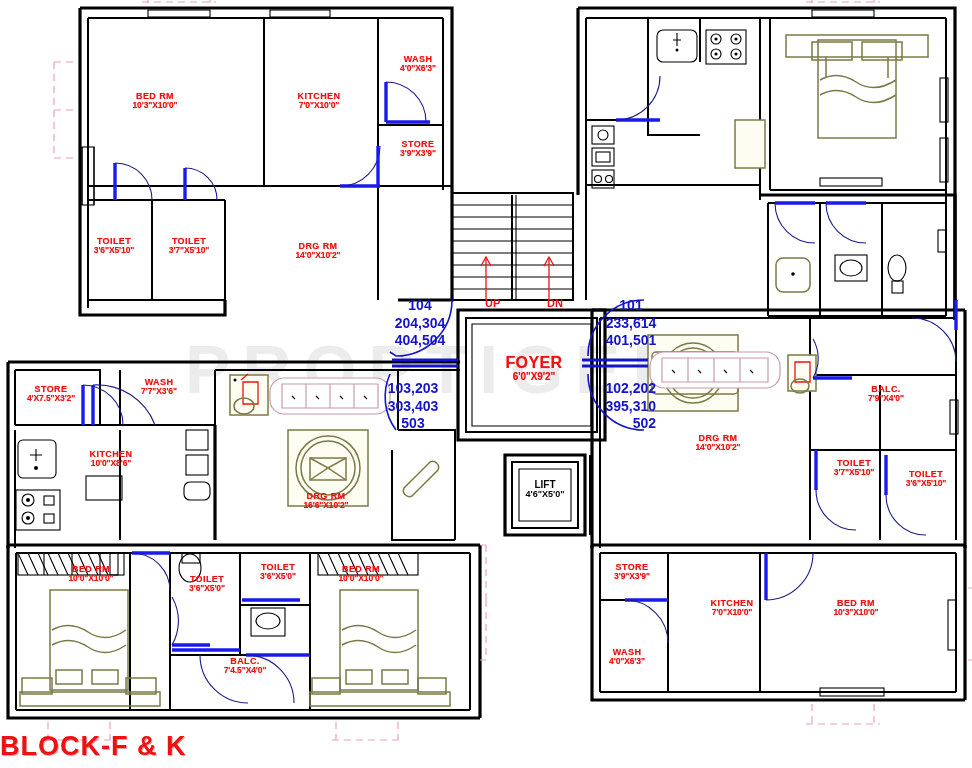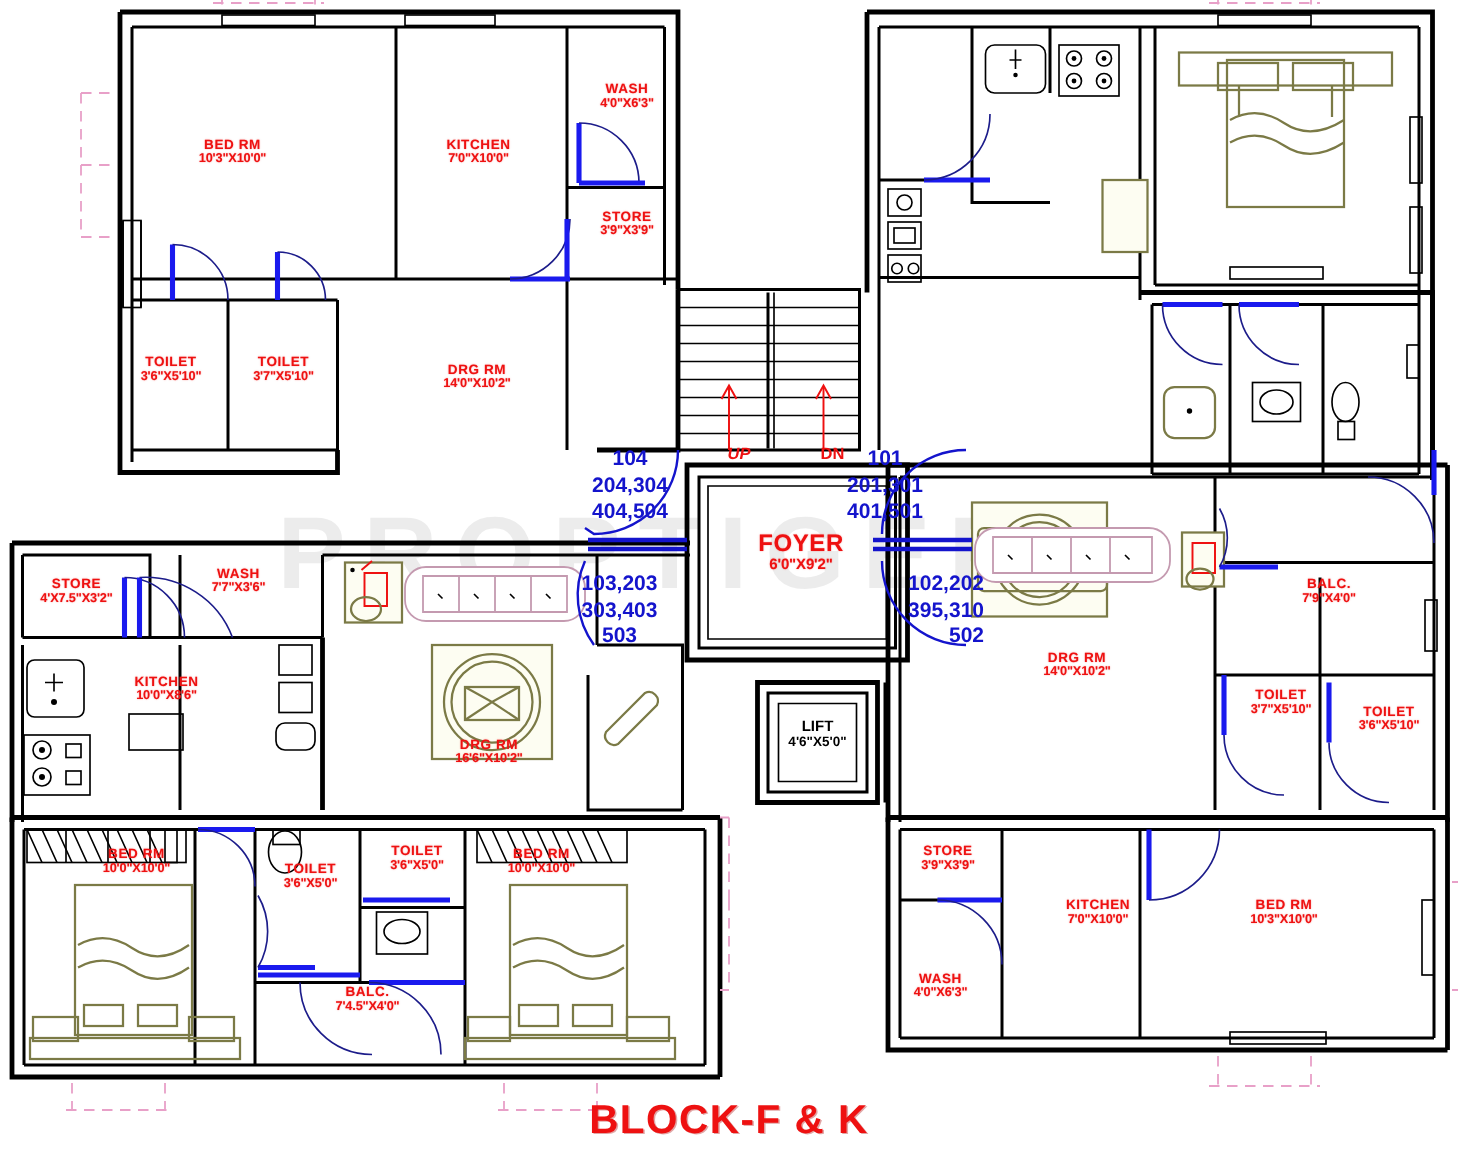--- a/index.html
+++ b/index.html
@@ -7,21 +7,21 @@
   #page{position:relative;width:972px;height:768px;background:#fff;overflow:hidden;}
   svg{position:absolute;left:0;top:0;}
   .lbl{position:absolute;color:#ee1111;font-weight:bold;text-align:center;line-height:1.05;
        font-family:"Liberation Sans",sans-serif;white-space:nowrap;
        text-shadow:0 0 1px rgba(238,17,17,.5);}
   .lbl .nm{display:block;font-size:9px;letter-spacing:.4px;}
   .lbl .dim{display:block;font-size:8.5px;letter-spacing:-.1px;}
   .unit{position:absolute;color:#1414cc;font-weight:bold;font-size:14px;text-align:center;
         line-height:1.25;white-space:nowrap;font-family:"Liberation Sans",sans-serif;}
   .updn{position:absolute;color:#ee1111;font-weight:bold;font-size:11px;}
-  .title{position:absolute;left:0;right:0;bottom:6px;text-align:center;color:#ee1111;
+  .title{position:absolute;left:0;right:0;bottom:6px;color:#ee1111;
          font-weight:bold;font-size:27px;letter-spacing:1px;
          text-shadow:1px 1px 0 rgba(170,0,0,.35);}
   .lift-lbl{position:absolute;color:#000;font-weight:bold;text-align:center;line-height:1.1;}
   .lift-lbl .nm{display:block;font-size:10px;}
   .lift-lbl .dim{display:block;font-size:9px;}
   .wm{position:absolute;left:185px;top:330px;font-size:68px;font-weight:bold;
       color:rgba(170,170,170,.22);letter-spacing:12px;pointer-events:none;}
 </style>
 </head>
 <body>
@@ -480,31 +480,31 @@
   <div class="lbl" style="left:492px;top:355px;width:84px;">
     <span class="nm" style="font-size:16px;">FOYER</span>
     <span class="dim" style="font-size:10px;">6'0"X9'2"</span>
   </div>
 
   <div class="lift-lbl" style="left:503px;top:479px;width:84px;">
     <span class="nm">LIFT</span>
     <span class="dim">4'6"X5'0"</span>
   </div>
 
-  <div class="updn" style="left:485px;top:297px;font-style:italic;">UP</div>
+  <div class="updn" style="left:485px;top:297px;">UP</div>
   <div class="updn" style="left:547px;top:297px;text-align:right;">DN</div>
 
   <div class="unit" style="left:385px;top:297px;width:70px;">
     <span>104</span><br>
     <span>204,304</span><br>
     <span>404,504</span>
   </div>
-  <div class="unit" style="left:551px;top:297px;width:78px;">
+  <div class="unit" style="left:592px;top:297px;width:78px;">
     <span>101</span><br>
-    <span>201,301</span><br>
+    <span>233,614</span><br>
     <span>401,501</span>
   </div>
   <div class="unit" style="left:376px;top:380px;width:74px;">
     <span>103,203</span><br>
     <span>303,403</span><br>
     <span>503</span>
   </div>
   <div class="unit" style="left:578px;top:380px;width:78px;text-align:right;">
     <span>102,202</span><br>
     <span>395,310</span><br>

